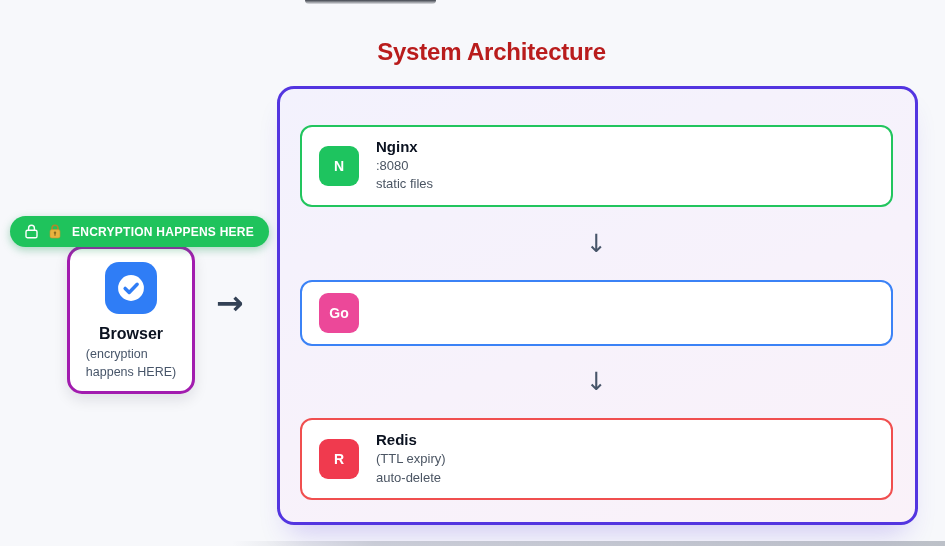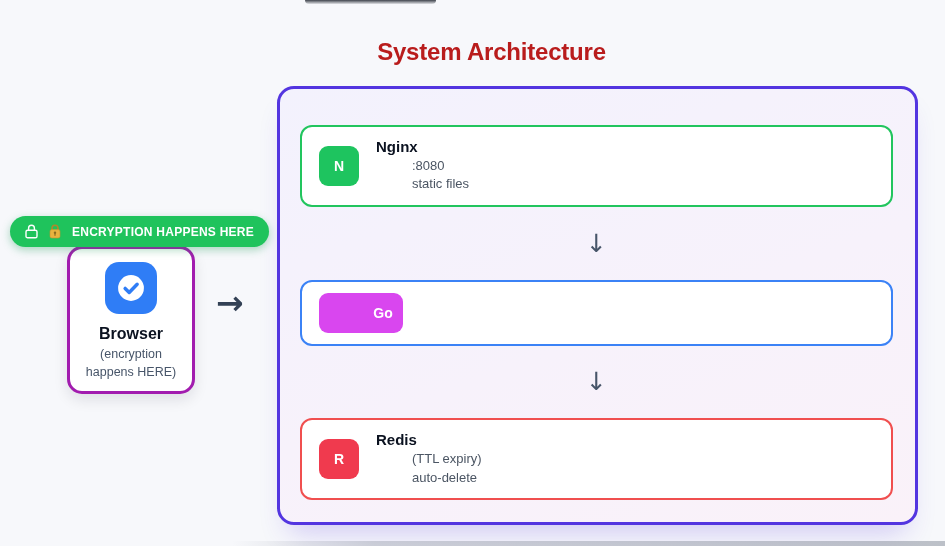--- a/index.html
+++ b/index.html
@@ -34,21 +34,21 @@
     position:absolute;left:67px;top:246px;width:128px;height:148px;z-index:2;
     background:#fff;border:3px solid #a21caf;border-radius:15px;box-sizing:border-box;
     display:flex;flex-direction:column;align-items:center;
     box-shadow:0 6px 14px rgba(15,23,42,0.10);
   }
   .browser-icon{
     width:52px;height:52px;border-radius:14px;background:#2f7df6;
     margin-top:13px;display:flex;align-items:center;justify-content:center;flex:none;
   }
   .browser-title{font-size:16px;font-weight:700;color:#0b1220;margin-top:11px;}
-  .browser-sub{font-size:12.5px;color:#475569;text-align:center;line-height:1.4;margin-top:3px;}
+  .browser-sub{font-size:12.5px;color:#475569;line-height:1.4;margin-top:3px;}
   
   .arrow-right{
     position:absolute;left:216px;top:283px;
     font-family:"DejaVu Sans",sans-serif;
     font-size:33px;font-weight:700;color:#334155;
   }
   
   .arch{
     position:absolute;left:277px;top:86px;width:641px;height:439px;box-sizing:border-box;
     border:3px solid #5335e0;border-radius:17px;
@@ -60,21 +60,21 @@
   .service{
     flex:none;background:#fff;border:2px solid #999;border-radius:12px;
     display:flex;align-items:center;gap:17px;padding:11px 17px;box-sizing:border-box;
   }
   .service-icon{
     width:40px;height:40px;border-radius:9px;flex:none;
     display:flex;align-items:center;justify-content:center;
     color:#fff;font-weight:700;font-size:14px;
   }
   .service-name{font-size:15px;font-weight:700;color:#0b1220;margin-bottom:2px;}
-  .service-detail{font-size:13px;color:#4b5563;line-height:1.42;margin-left:36px;}
+  .service-detail{font-size:13px;color:#4b5563;line-height:1.42;}
   .arrow-down-zone{flex:1;display:flex;align-items:center;justify-content:center;}
   .arrow-down{
     font-family:"DejaVu Sans",sans-serif;
     font-size:25px;color:#475569;
   }
   .bottom-cutoff{
     position:absolute;bottom:0;left:232px;right:0;height:5px;
     background:linear-gradient(to right,rgba(156,162,173,0),rgba(156,162,173,0.45) 20%,rgba(140,147,158,0.55));
   }
 </style>
@@ -128,21 +128,21 @@
       <div class="service-detail">:8080</div>
       <div class="service-detail">static files</div>
     </div>
   </div>
 
   <div class="arrow-down-zone">
     <span class="arrow-down">↓</span>
   </div>
 
   <div class="service" style="border-color: rgb(59, 130, 246);">
-    <div class="service-icon" style="background-color: #d946ef; padding-left: 44px;">Go</div>
+    <div class="service-icon" style="background-color: #ec4899;">Go</div>
   </div>
 
   <div class="arrow-down-zone">
     <span class="arrow-down">↓</span>
   </div>
 
   <div class="service" style="border-color: rgb(240, 79, 79);">
     <div class="service-icon" style="background-color: rgb(240, 58, 78);">R</div>
     <div>
       <div class="service-name">Redis</div>

